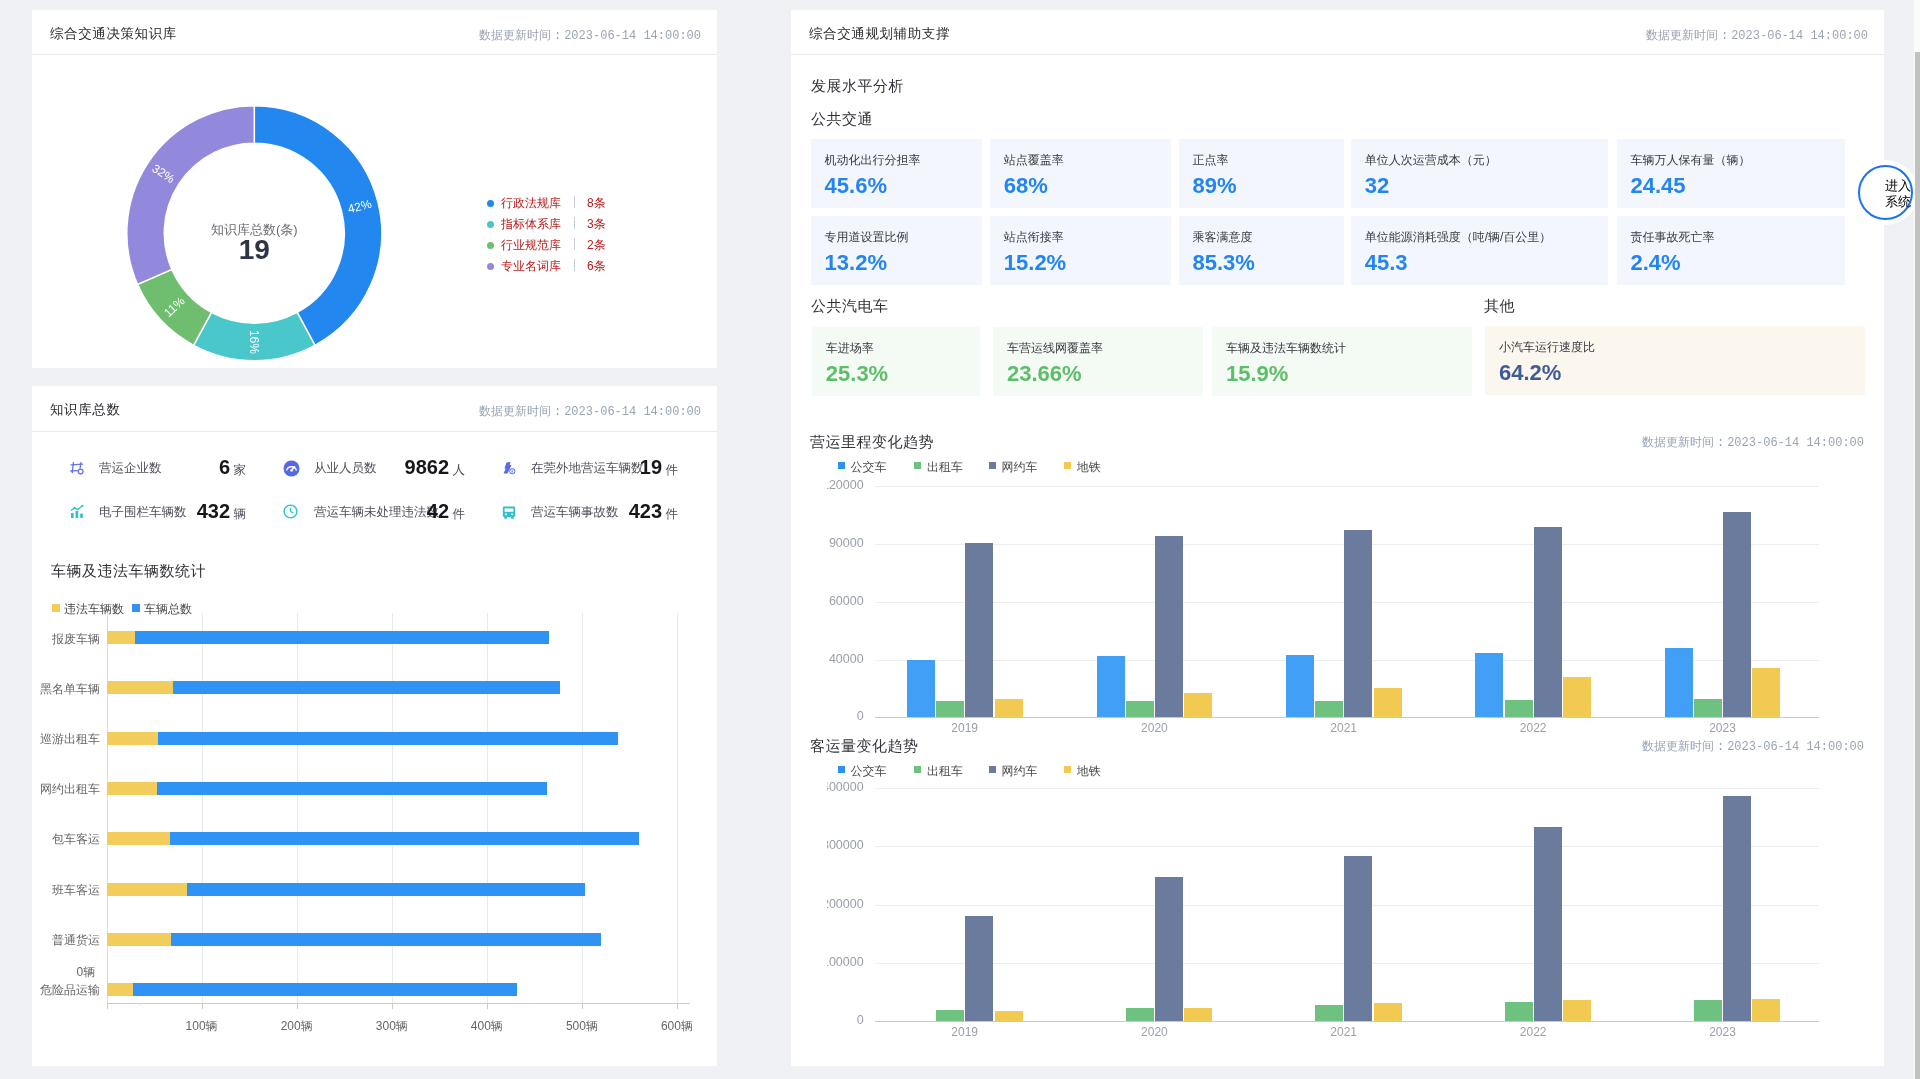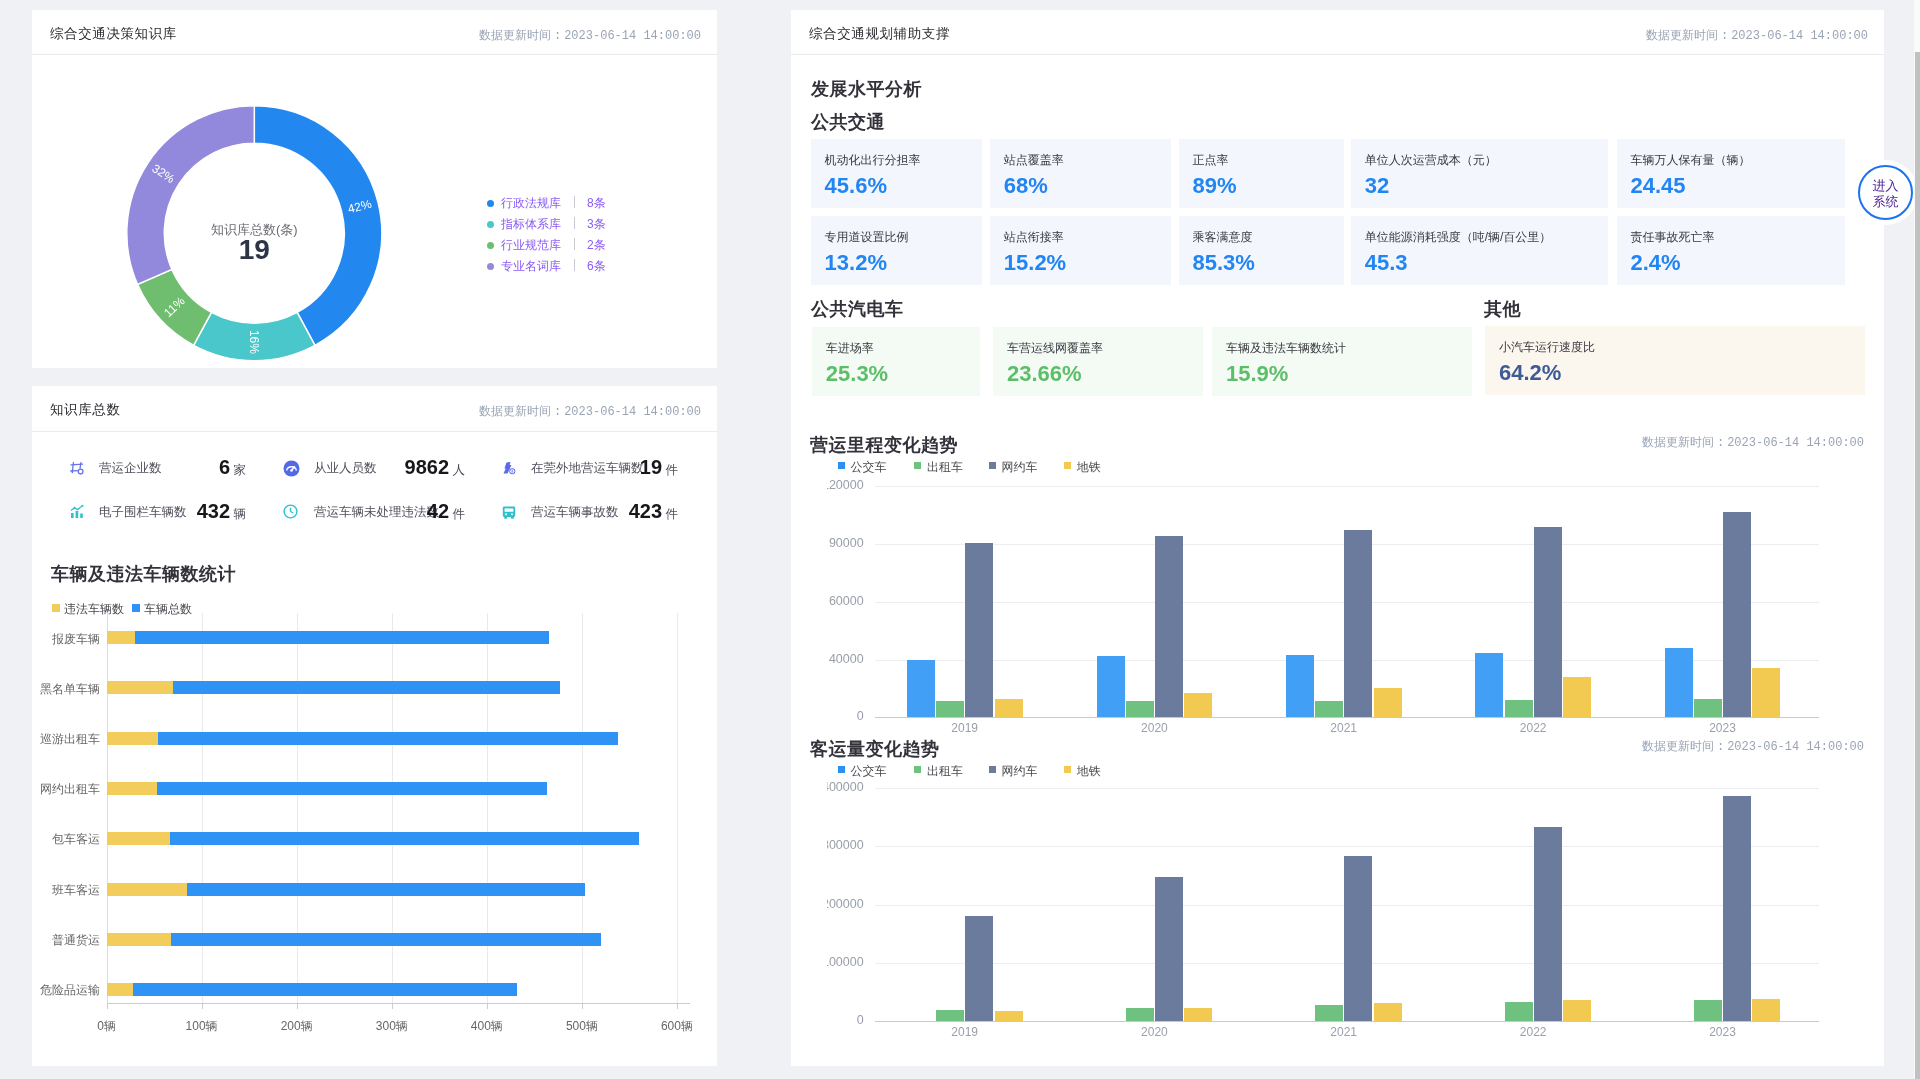--- a/index.html
+++ b/index.html
@@ -2,38 +2,38 @@
 <html><head><meta charset="utf-8">
 <style>
 * { margin:0; padding:0; box-sizing:border-box; }
 html,body { width:1920px; height:1079px; overflow:hidden; background:#f0f1f5;
   font-family:"Liberation Sans",sans-serif; color:#333; }
 .ab { position:absolute; }
 .card { position:absolute; background:#fff; }
 .chead { position:absolute; left:0; top:0; right:0; height:45px; border-bottom:1px solid #ebebeb; }
 .ctitle { position:absolute; left:18px; top:15px; font-size:13.5px; color:#2b2b31; font-weight:500; letter-spacing:0.6px;}
 .cmeta { position:absolute; right:16px; top:17px; font-size:12px; color:#9aa4b5;font-family:Liberation Mono, monospace; }
-.sect { font-size:18px; color:#32323a; font-weight:700; letter-spacing:0.5px;}
+.sect { font-size:15px; color:#32323a; font-weight:400; letter-spacing:0.5px;}
 .slab { font-size:12.5px; color:#50505c; }
 .sval { font-size:20px; font-weight:bold; color:#17171c; text-align:right; }
 .sunit { font-size:12.5px; font-weight:normal; color:#50505c; }
 .bluebox { background:#f3f7fd; }
 .greenbox { background:#f4fbf4; }
 .yellowbox { background:#fbf7ee; }
 .mlab { position:absolute; left:14px; top:13px; font-size:12px; color:#38383f; }
 .mval { position:absolute; left:14px; top:34px; font-size:22px; font-weight:bold; color:#2285f2; }
 .greenbox .mval { color:#5cbe68; }
 .yellowbox .mval { color:#3e5b96; }
 .clab { position:absolute; font-size:12px; color:#666; }
 .xlab { position:absolute; font-size:12px; color:#9aa0aa; }
 .xlab2 { position:absolute; font-size:12px; color:#666; }
 .leg { position:absolute; font-size:12px; color:#4a4a50; }
 .ylbox { position:absolute; width:37px; height:16px; overflow:hidden; font-size:12.5px; color:#9aa0aa; }
 .ylbox span { position:absolute; right:0; top:0; white-space:nowrap; }
-.dleg { position:absolute; font-size:12px; color:#8b5cf6; }
+.dleg { position:absolute; font-size:12px; color:#b91c1c; }
 </style></head>
 <body>
 
 <div class="card" style="left:32px;top:10px;width:685px;height:358px">
   <div class="chead">
       <div class="ctitle">综合交通决策知识库</div>
       <div class="cmeta">数据更新时间<span style="padding:0 3px">:</span>2023-06-14 14:00:00</div>
     </div>
 </div>
 <svg class="ab" style="left:0;top:0" width="760" height="380" viewBox="0 0 760 380">
@@ -118,21 +118,21 @@
     </svg></div>
 <div class="ab slab" style="left:531.0px;top:504.0px">营运车辆事故数</div>
 <div class="ab sval" style="left:518.0px;top:500.0px;width:160px">423<span class="sunit"> 件</span></div>
 <div class="ab sect" style="left:51px;top:562px">车辆及违法车辆数统计</div>
 <div class="ab" style="left:52px;top:603.5px;width:8px;height:8px;background:#f2cd5c"></div>
 <div class="ab leg" style="left:64px;top:601px">违法车辆数</div>
 <div class="ab" style="left:131.9px;top:603.5px;width:8px;height:8px;background:#2e93f4"></div>
 <div class="ab leg" style="left:144px;top:601px">车辆总数</div>
 <div class="ab" style="left:106.6px;top:613px;width:1px;height:390.2px;background:#d9dce1"></div>
 <div class="ab" style="left:106.6px;top:1003px;width:1px;height:6px;background:#c9ccd2"></div>
-<div class="ab xlab2" style="left:76.6px;top:1018px;width:60px;text-align:center">0辆</div>
+<div class="ab xlab2" style="left:76.6px;top:964px;width:60px;">0辆</div>
 <div class="ab" style="left:201.6px;top:613px;width:1px;height:390.2px;background:#e9eaee"></div>
 <div class="ab" style="left:201.6px;top:1003px;width:1px;height:6px;background:#c9ccd2"></div>
 <div class="ab xlab2" style="left:171.6px;top:1018px;width:60px;text-align:center">100辆</div>
 <div class="ab" style="left:296.7px;top:613px;width:1px;height:390.2px;background:#e9eaee"></div>
 <div class="ab" style="left:296.7px;top:1003px;width:1px;height:6px;background:#c9ccd2"></div>
 <div class="ab xlab2" style="left:266.7px;top:1018px;width:60px;text-align:center">200辆</div>
 <div class="ab" style="left:391.8px;top:613px;width:1px;height:390.2px;background:#e9eaee"></div>
 <div class="ab" style="left:391.8px;top:1003px;width:1px;height:6px;background:#c9ccd2"></div>
 <div class="ab xlab2" style="left:361.8px;top:1018px;width:60px;text-align:center">300辆</div>
 <div class="ab" style="left:486.8px;top:613px;width:1px;height:390.2px;background:#e9eaee"></div>
@@ -337,16 +337,16 @@
 <div class="ab xlab" style="left:1313.7px;top:1024.5px;width:60px;text-align:center">2021</div>
 <div class="ab" style="left:1504.6px;top:1001.7px;width:28px;height:19.6px;background:#6fc17f"></div>
 <div class="ab" style="left:1533.8px;top:827.3px;width:28px;height:194.0px;background:#6a7b9d"></div>
 <div class="ab" style="left:1563.0px;top:1000.1px;width:28px;height:21.2px;background:#f2ca52"></div>
 <div class="ab xlab" style="left:1503.2px;top:1024.5px;width:60px;text-align:center">2022</div>
 <div class="ab" style="left:1693.9px;top:999.7px;width:28px;height:21.6px;background:#6fc17f"></div>
 <div class="ab" style="left:1723.1px;top:795.6px;width:28px;height:225.7px;background:#6a7b9d"></div>
 <div class="ab" style="left:1752.3px;top:998.9px;width:28px;height:22.4px;background:#f2ca52"></div>
 <div class="ab xlab" style="left:1692.5px;top:1024.5px;width:60px;text-align:center">2023</div>
 
-<div class="ab" style="left:1858px;top:164.5px;width:55px;height:55px;border:2px solid #1a73ef;border-radius:50%;background:#fff;box-shadow:0 0 0 5px #fff;text-align:center;font-size:13px;color:#4c1d95;line-height:16px;padding-top:11px">进入<br>系统</div>
+<div class="ab" style="left:1858px;top:164.5px;width:55px;height:55px;border:2px solid #1a73ef;border-radius:50%;background:#fff;box-shadow:0 0 0 5px #fff;text-align:right;font-size:13px;color:#000000;line-height:16px;padding-top:11px">进入<br>系统</div>
 
 <div class="ab" style="left:1914px;top:0;width:6px;height:1079px;background:#fafafa"></div>
 <div class="ab" style="left:1915px;top:52px;width:5px;height:1027px;background:#c1c1c1"></div>
 
 </body></html>

